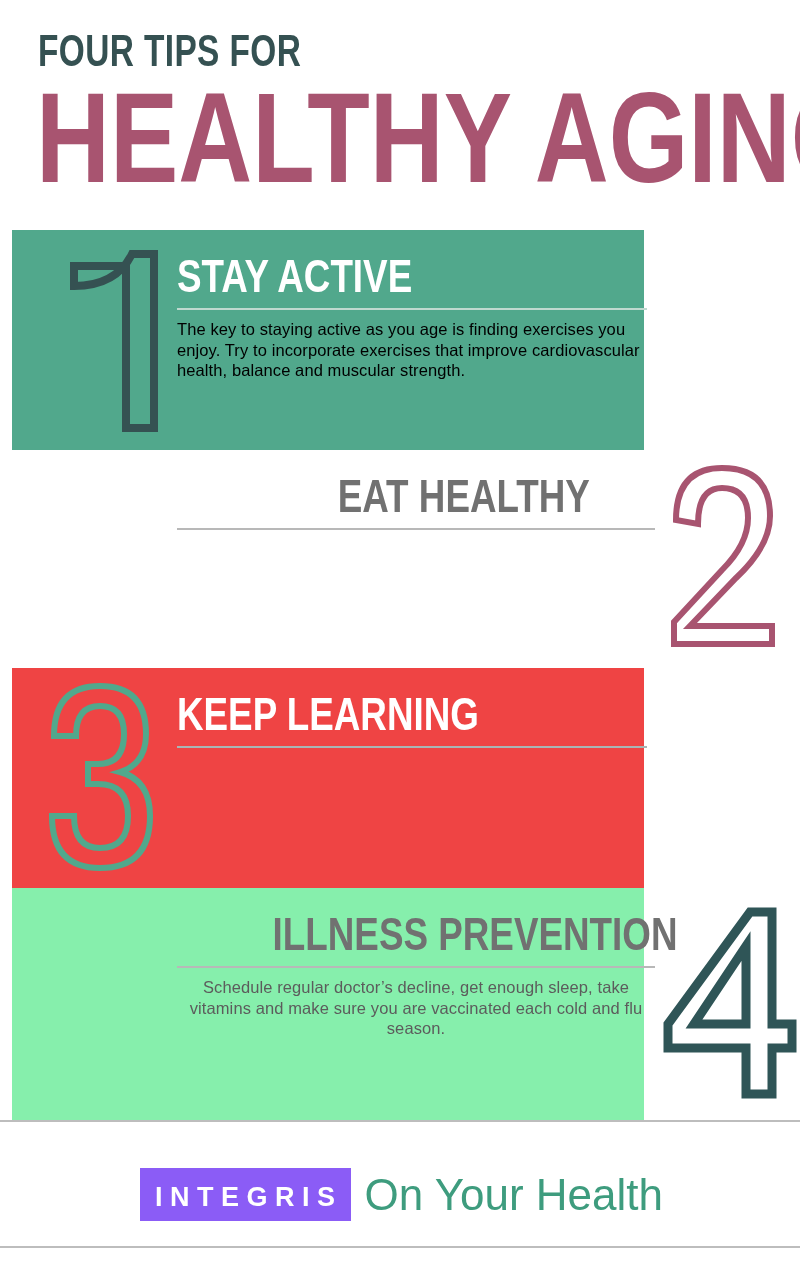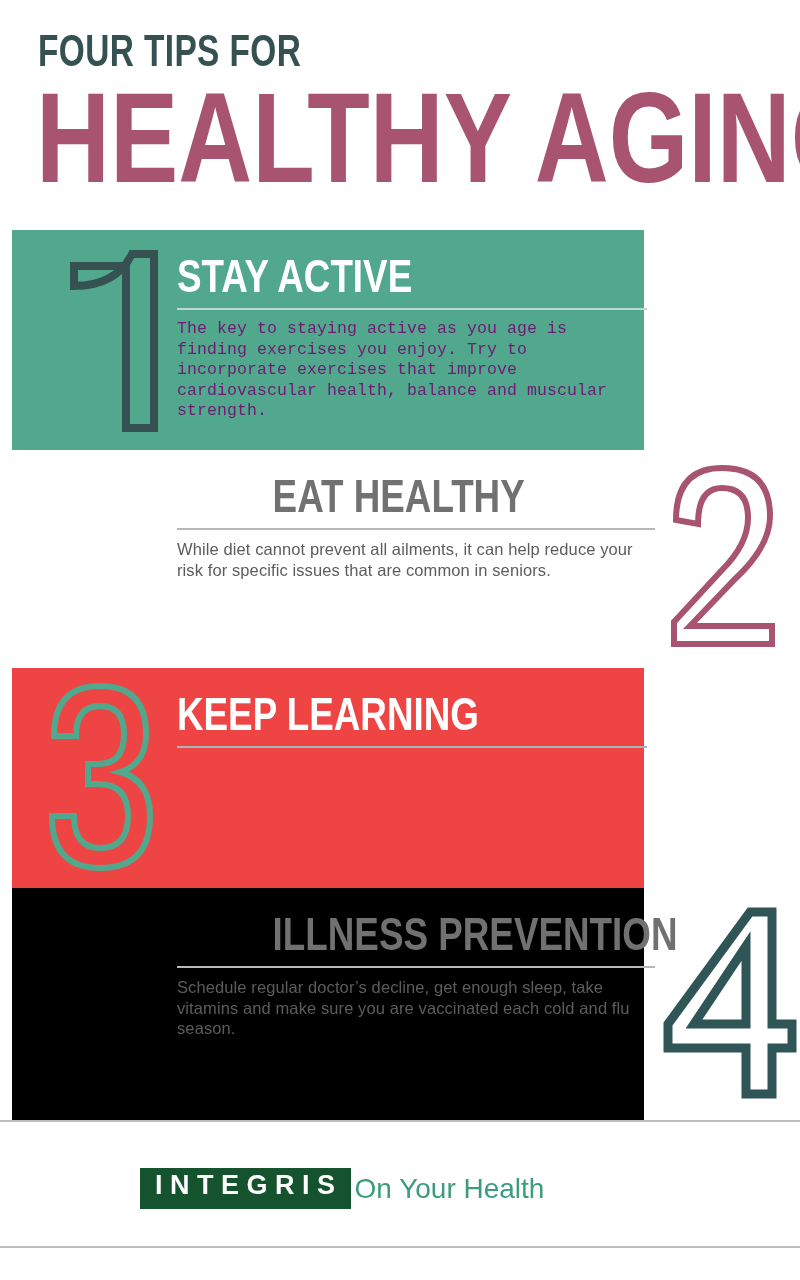--- a/index.html
+++ b/index.html
@@ -26,28 +26,28 @@
     letter-spacing:0px; color:#A85470;
     transform:scaleX(0.80); transform-origin:left top;
     white-space:nowrap;
   }
 
   
   .section { position:absolute; left:12px; width:632px; }
   #sec1 { top:230px; height:220px; background:#51A88C; }
   #sec2 { top:450px; height:218px; background:#ffffff; }
   #sec3 { top:668px; height:220px; background:#ef4444; }
-  #sec4 { top:888px; height:232px; background:#000000; }
+  #sec4 { top:888px; height:232px; background:#86efac; }
 
   .numwrap { position:absolute; }
   .numwrap svg { display:block; }
 
   .content { position:absolute; }
   .content.left  { left:165px; top:22px; width:470px; text-align:left; }
-  .content.right { left:165px; top:22px; width:478px; text-align:left; }
+  .content.right { left:165px; top:22px; width:478px; text-align:center; }
 
   .head {
     font-family:"Liberation Sans Narrow","Liberation Sans",sans-serif;
     font-weight:700; font-size:46px; line-height:48px;
     letter-spacing:0px;
     transform:scaleX(0.80);
     white-space:nowrap;
   }
   .content.left  .head { transform-origin:left top; }
   .content.right .head { transform-origin:right top; }
@@ -55,47 +55,47 @@
   .rule { height:2px; width:100%; margin-top:8px; }
 
   .body {
     font-size:16.5px; line-height:20.5px; margin-top:9px;
     letter-spacing:0.1px;
   }
 
   
   #sec1 .head { color:#ffffff; }
   #sec1 .rule { background:#bfd9cf; }
-  #sec1 .body { color:#701a75;font-family:Liberation Mono, monospace; }
+  #sec1 .body { color:#000000; }
 
   #sec2 .head { color:#717171; }
   #sec2 .rule { background:#b8b8b8; }
   #sec2 .body { color:#5c5c5c; }
 
   #sec3 .head { color:#ffffff; }
   #sec3 .rule { background:#a9b5b4; }
   #sec3 .body { color:#ffffff; }
 
   #sec4 .head { color:#717171; }
   #sec4 .rule { background:#b8b8b8; }
   #sec4 .body { color:#5c5c5c; }
 
   
   .footer { position:absolute; left:0; top:1120px; width:800px; height:160px; background:#ffffff; }
   .divider-top { position:absolute; left:0; top:0; width:800px; height:2px; background:#bdbdbd; }
   .divider-bot { position:absolute; left:0; top:126px; width:800px; height:2px; background:#bdbdbd; }
   .logo-row { position:absolute; left:140px; top:48px; display:flex; align-items:center; }
   .logo-mark {
-    background:#14532d; color:#ffffff;
+    background:#8b5cf6; color:#ffffff;
     font-size:27px; font-weight:700; letter-spacing:7.5px;
-    padding:2px 8px 9px 15px; line-height:30px;
+    padding:14px 8px 9px 15px; line-height:30px;
   }
   .logo-tag {
-    color:#3E9C7E; font-size:28px; line-height:38px;
-    font-weight:400; margin-left:4px; letter-spacing:0px;
+    color:#3E9C7E; font-size:44px; line-height:38px;
+    font-weight:400; margin-left:14px; letter-spacing:0px;
   }
 </style>
 </head>
 <body>
 
 <div class="header">
   <div class="kicker">FOUR TIPS FOR</div>
   <div class="bigtitle">HEALTHY AGING</div>
 </div>
 
@@ -114,21 +114,20 @@
 
 <div class="section" id="sec2">
   <div class="numwrap" style="left:648px; top:4px;">
     <svg width="140" height="200" viewBox="0 0 140 200" aria-hidden="true">
       <path d="M 16 66 Q 16 14 62 14 Q 110 14 110 62 Q 110 92 76 124 L 30 172 L 112 172 L 112 190 L 14 190 L 14 168 L 62 116 Q 88 90 88 64 Q 88 34 62 34 Q 38 34 38 70 Z" fill="none" stroke="#A85470" stroke-width="6" stroke-linejoin="miter"></path>
     </svg>
   </div>
   <div class="content right">
     <div class="head">EAT HEALTHY</div>
     <div class="rule"></div>
-    <div class="body">While diet cannot prevent all ailments, it can help reduce your risk for specific issues that are common in seniors.</div>
   </div>
 </div>
 
 <div class="section" id="sec3">
   <div class="numwrap" style="left:24px; top:8px;">
     <svg width="140" height="200" viewBox="0 0 140 200" aria-hidden="true">
       <path d="M 18 60 Q 18 10 64 10 Q 110 10 110 58 Q 110 88 84 96 Q 114 104 114 140 Q 114 192 64 192 Q 16 192 16 140 L 38 140 Q 38 172 64 172 Q 92 172 92 140 Q 92 108 62 108 L 52 108 L 52 88 L 62 88 Q 88 88 88 58 Q 88 30 64 30 Q 40 30 40 60 Z" fill="none" stroke="#51A88C" stroke-width="6" stroke-linejoin="miter"></path>
     </svg>
   </div>
   <div class="content left">

